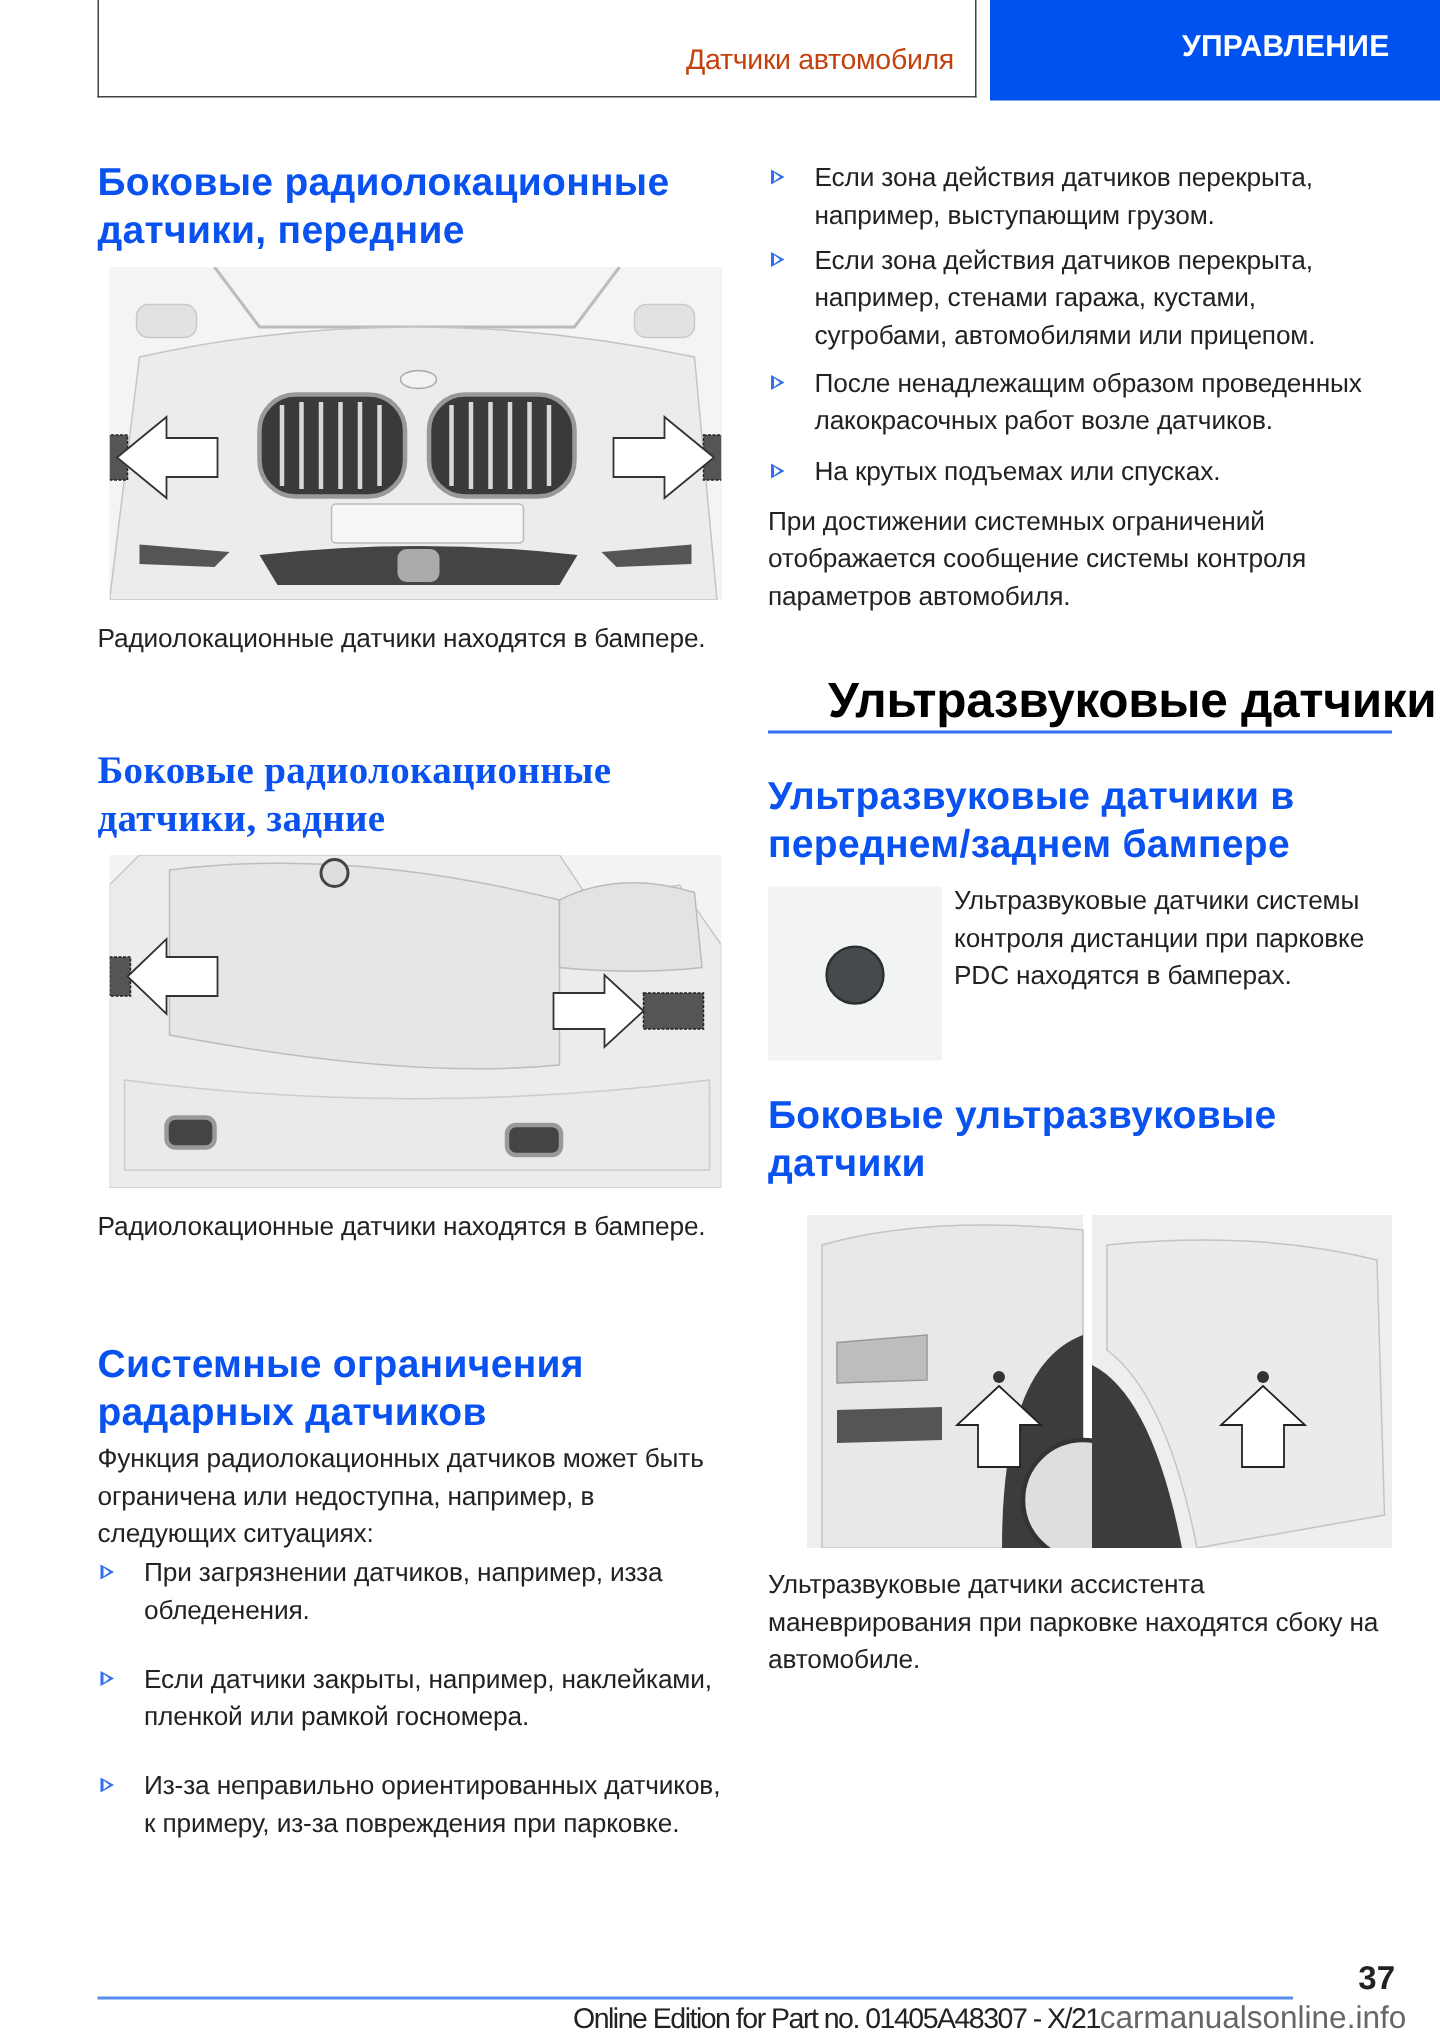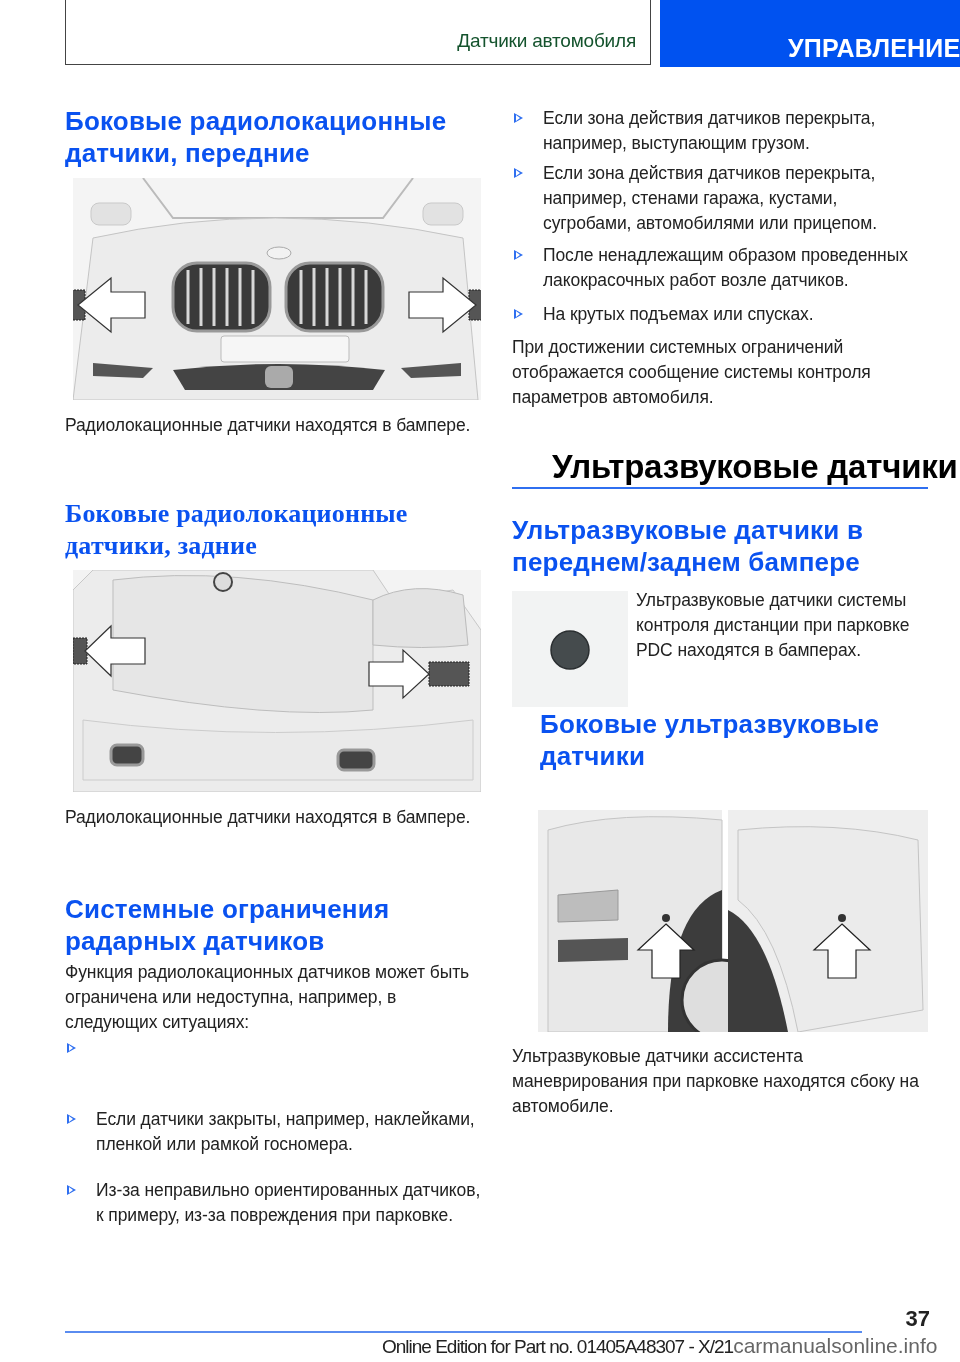--- a/index.html
+++ b/index.html
@@ -5,29 +5,29 @@
     * { box-sizing: border-box; margin: 0; padding: 0; }
     html, body { width: 960px; height: 1362px; background: #ffffff; overflow: hidden; }
     body { position: relative; font-family: "Liberation Sans", sans-serif; color: #222; }
 
     .header-box {
       position: absolute; left: 65px; top: -2px; width: 586px; height: 67px;
       border: 1.5px solid #444; border-top: none; background: #fff;
     }
     .header-section {
       position: absolute; right: 14px; bottom: 12px;
-      font-size: 19px; color: #14532d; letter-spacing: -0.2px;
+      font-size: 19px; color: #c2410c; letter-spacing: -0.2px;
     }
     .header-chapter {
       position: absolute; left: 660px; top: 0; width: 300px; height: 67px;
       background: #0052f0; color: #fff;
     }
     .header-chapter span {
-      position: absolute; left: 128px; bottom: 4px;
-      font-size: 25px; font-weight: bold; letter-spacing: 0.2px;
+      position: absolute; left: 128px; bottom: 24px;
+      font-size: 20px; font-weight: bold; letter-spacing: 0.2px;
     }
 
     .col { position: absolute; top: 0; }
     .col-left { left: 65px; width: 418px; }
     .col-right { left: 512px; width: 416px; }
 
     h2.h-blue {
       position: absolute; color: #0a52f0; font-weight: bold;
       font-size: 26px; line-height: 32px; letter-spacing: 0.2px;
     }
@@ -137,20 +137,21 @@
   </div>
 
   <p class="body" style="top:805px; width:418px;">Радиолокационные датчики находятся в бампере.</p>
 
   <h2 class="h-blue" style="top:893px; width:418px;">Системные ограничения радарных датчиков</h2>
 
   <p class="body" style="top:960px; width:418px;">Функция радиолокационных датчиков может быть ограничена или недоступна, например, в следующих ситуациях:</p>
 
   <div class="bullet" style="top:1036px; width:418px;">
     <span class="tri"></span>
+    <span>При загрязнении датчиков, например, изза обледенения.</span>
   </div>
   <div class="bullet" style="top:1107px; width:418px;">
     <span class="tri"></span>
     <span>Если датчики закрыты, например, наклейками, пленкой или рамкой госномера.</span>
   </div>
   <div class="bullet" style="top:1178px; width:418px;">
     <span class="tri"></span>
     <span>Из-за неправильно ориентированных датчиков, к примеру, из-за повреждения при парковке.</span>
   </div>
 </div>
@@ -181,21 +182,21 @@
   <h2 class="h-blue" style="top:514px; width:416px;">Ультразвуковые датчики в переднем/заднем бампере</h2>
 
   <div class="figure" style="left:0; top:591px; width:116px; height:116px; background:#f2f3f3;">
     <svg width="116" height="116" viewBox="0 0 116 116">
       <circle cx="58" cy="59" r="19" fill="#454b4d" stroke="#2a2e30" stroke-width="1.5"></circle>
     </svg>
   </div>
 
   <p class="body" style="top:588px; left:124px; width:292px;">Ультразвуковые датчики системы контроля дистанции при парковке PDC находятся в бамперах.</p>
 
-  <h2 class="h-blue" style="top:708px; width:416px;margin-left:28px;">Боковые ультразвуковые датчики</h2>
+  <h2 class="h-blue" style="top:727px; width:416px;">Боковые ультразвуковые датчики</h2>
 
   <div class="figure" style="left:26px; top:810px; width:390px; height:222px; background:#fff;">
     <svg width="390" height="222" viewBox="0 0 390 222">
       <rect x="0" y="0" width="184" height="222" fill="#eeeeee"></rect>
       <rect x="190" y="0" width="200" height="222" fill="#eeeeee"></rect>
       <path d="M10 20 Q80 0 184 10 L184 222 L10 222 Z" fill="#e8e8e8" stroke="#c4c4c4"></path>
       <path d="M20 85 L80 80 L80 110 L20 112 Z" fill="#bdbdbd" stroke="#999"></path>
       <path d="M20 130 L90 128 L90 150 L20 152 Z" fill="#555"></path>
       <path d="M130 222 Q130 100 184 80 L184 222 Z" fill="#3c3c3c"></path>
       <circle cx="184" cy="190" r="40" fill="#dedede" stroke="#333" stroke-width="3"></circle>

